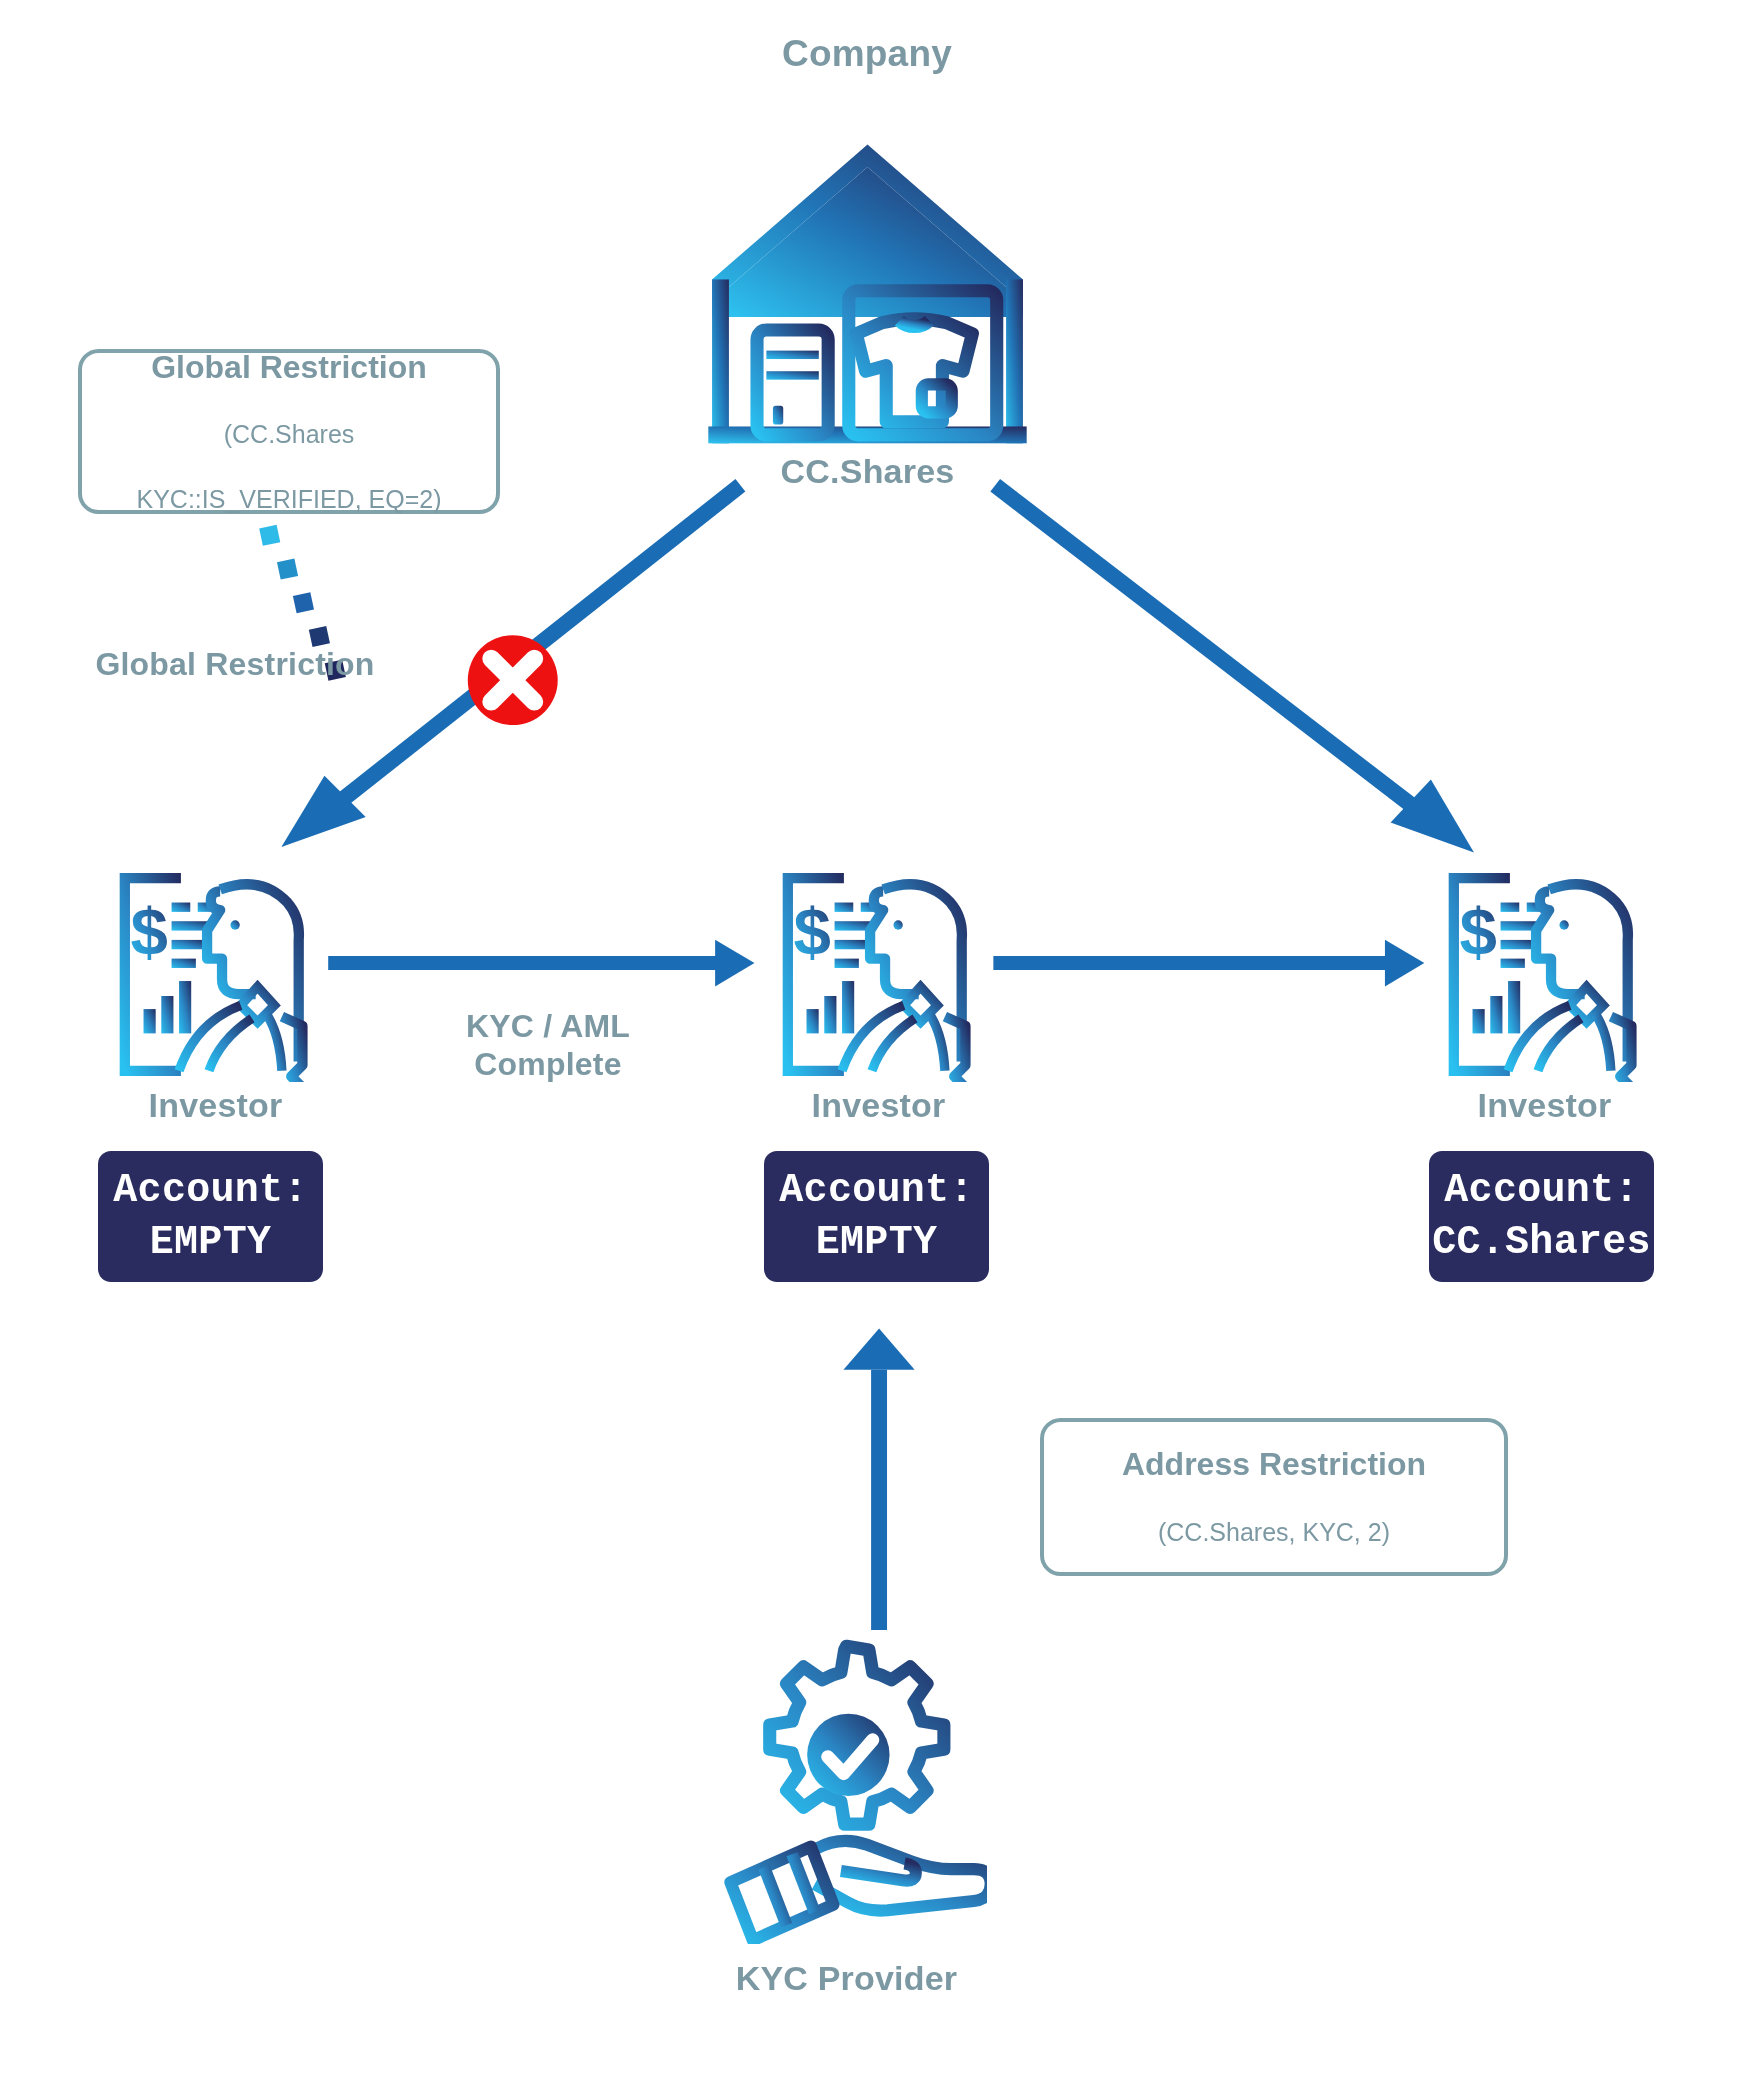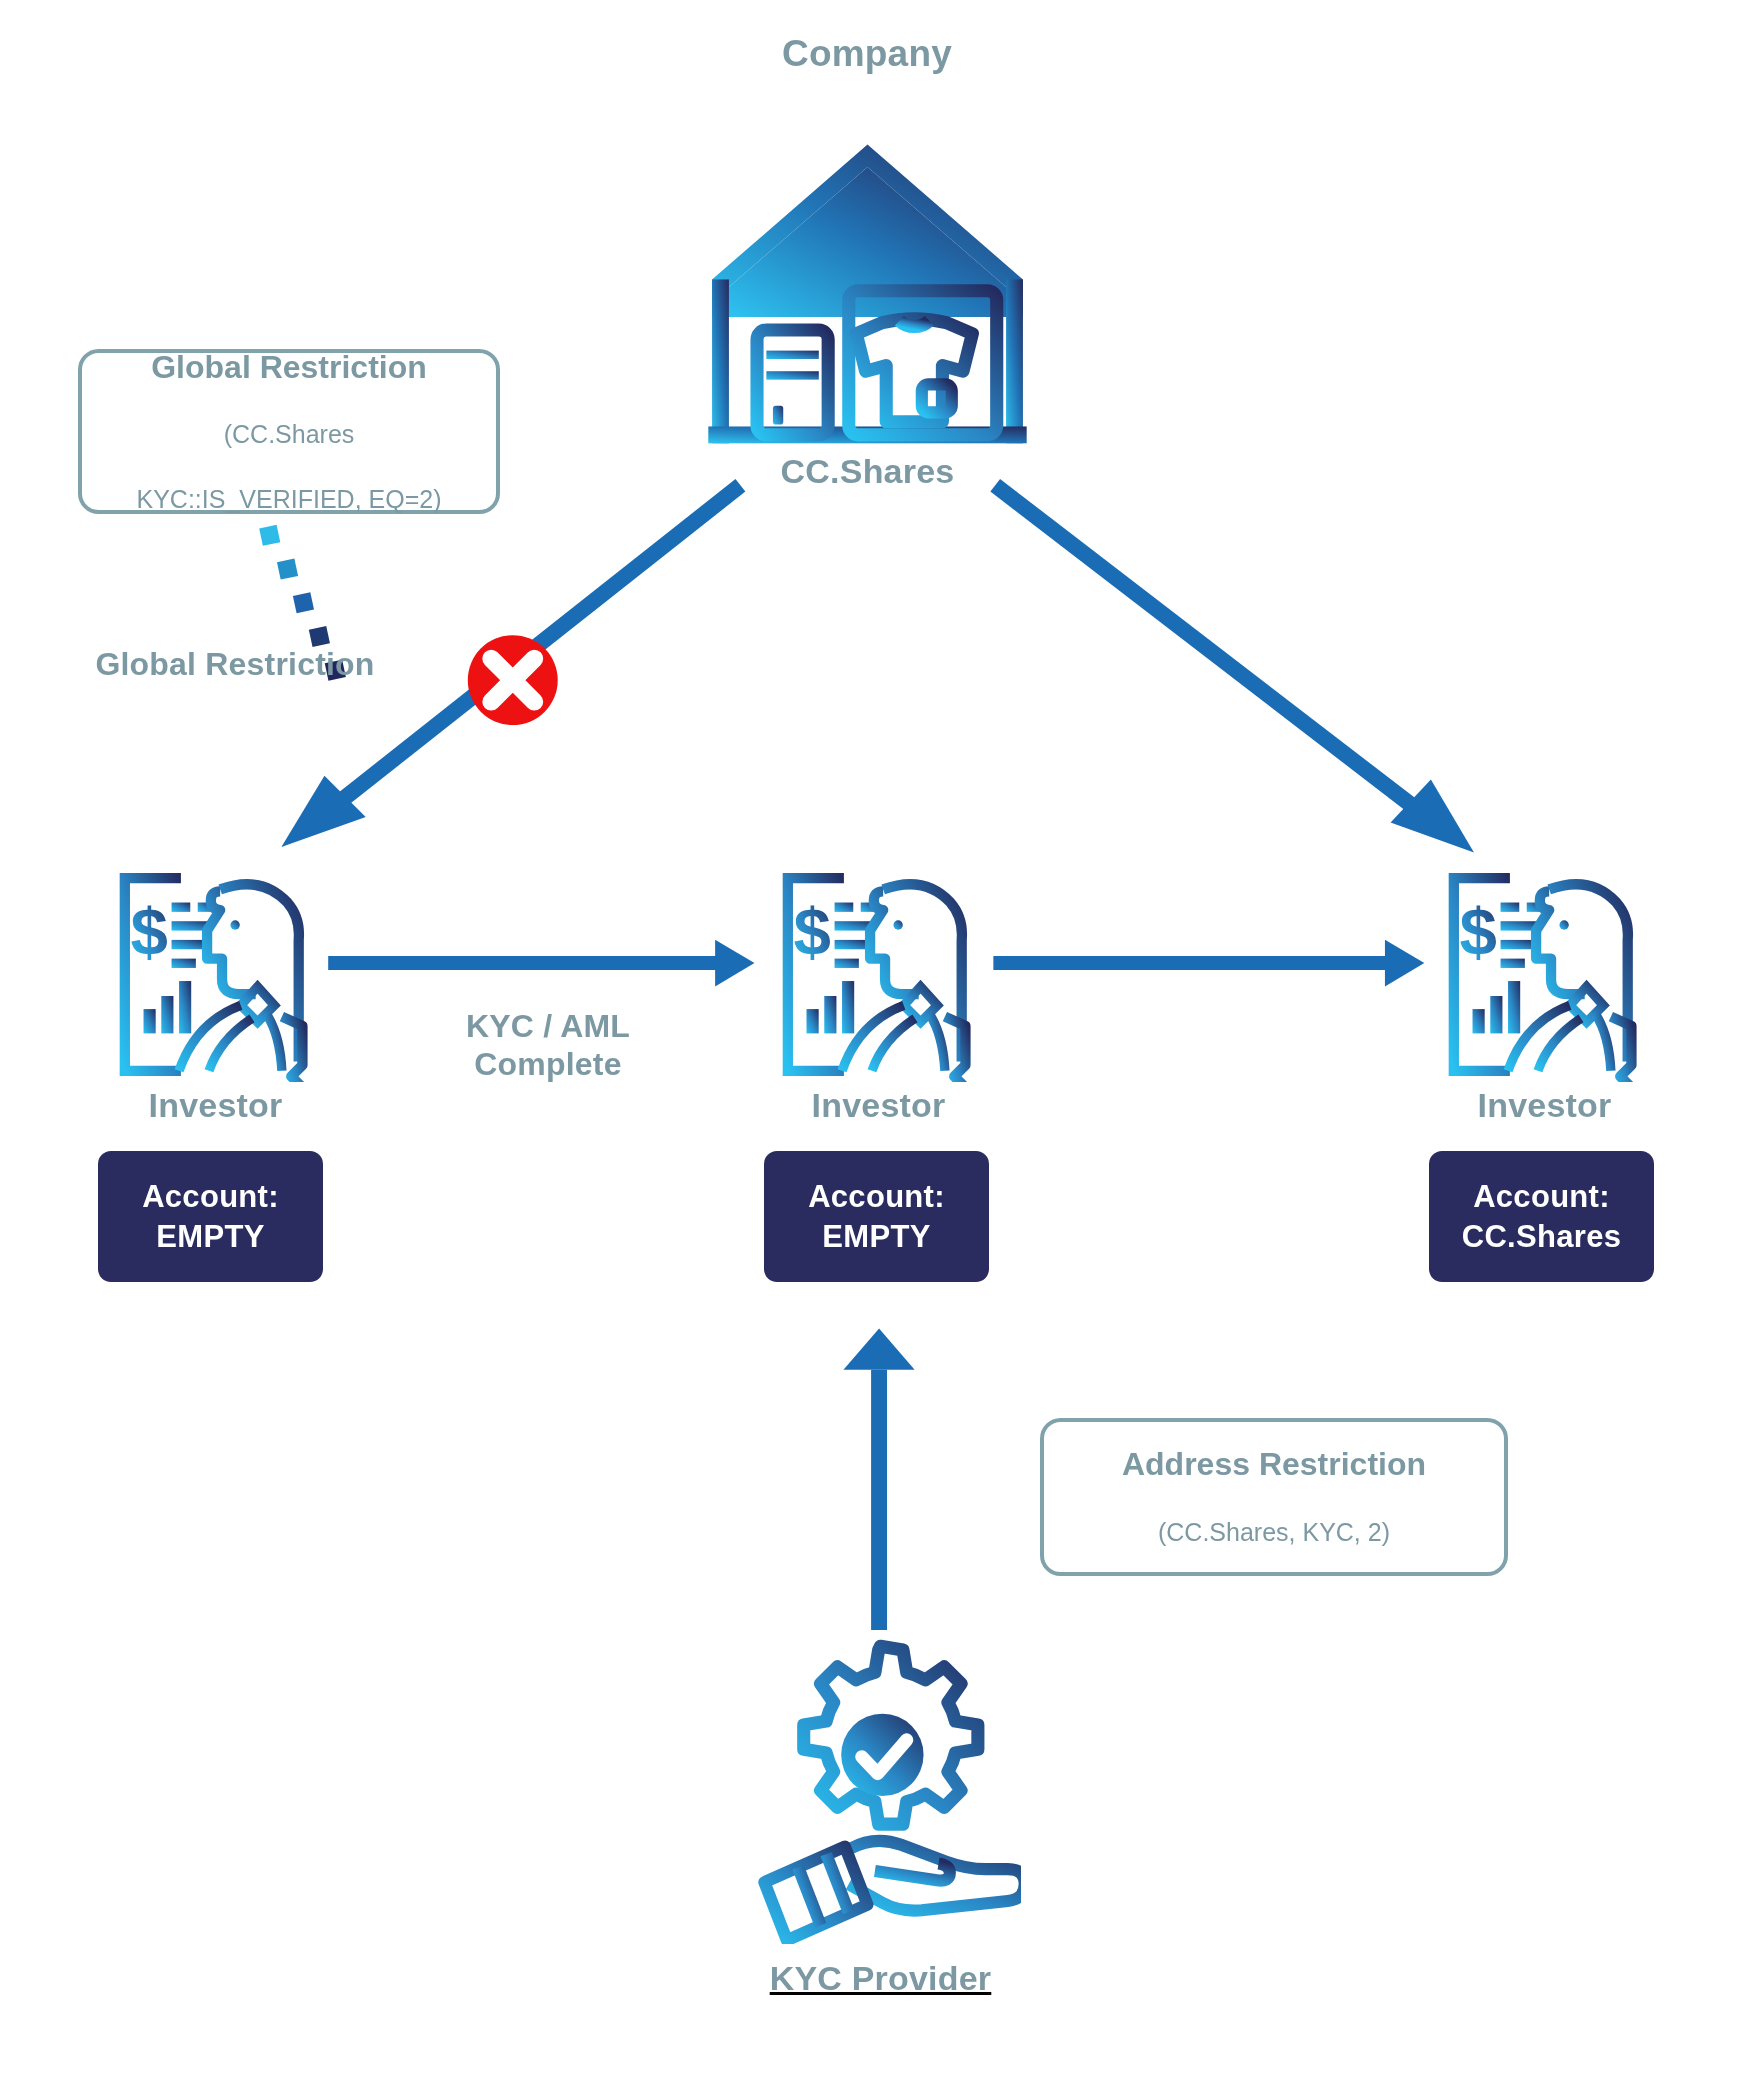--- a/index.html
+++ b/index.html
@@ -84,28 +84,29 @@
     margin-top: 34px;
   }
 
   
   .account-chip {
     box-sizing: border-box;
     background: #2a2c5f;
     border-radius: 13px;
     color: #ffffff;
     font-weight: bold;
-    font-size: 31px;
+    font-size: 40px;
     line-height: 1.28;
     display: flex;
     flex-direction: column;
     align-items: center;
     justify-content: center;
     text-align: center;
     letter-spacing: 0.3px;
+    font-family: Liberation Mono, monospace;
   }
 
   
   .svg-layer {
     position: absolute;
     left: 0; top: 0;
     width: 1760px;
     height: 2077px;
     pointer-events: none;
   }
@@ -323,21 +324,21 @@
   <div class="abs edge-label" style="left:426px; top:1007px; width:244px;">
     <div>KYC / AML</div>
     <div>Complete</div>
   </div>
 
   <div class="abs callout" style="left:1040px; top:1418px; width:468px; height:158px;">
     <div class="callout-title">Address Restriction</div>
     <div class="callout-sub">(CC.Shares, KYC, 2)</div>
   </div>
 
-  <div class="abs" style="left:726px; top:1635px; width:309px;text-decoration:underline;">
+  <div class="abs" style="left:692px; top:1635px; width:309px;">
     <div style="width:281px;height:309px;margin:0 auto;">
       <svg class="icon-svg" viewBox="0 0 300 330" width="281" height="309">
 
         <path d="M150 12
                  l24 4 4 24 a72 72 0 0 1 20 8 l20 -14 18 18 -14 20 a72 72 0 0 1 8 20 l24 4 0 26 -24 4 a72 72 0 0 1 -8 20 l14 20 -18 18 -20 -14 a72 72 0 0 1 -20 8 l-4 24 -26 0 -4 -24 a72 72 0 0 1 -20 -8 l-20 14 -18 -18 14 -20 a72 72 0 0 1 -8 -20 l-24 -4 0 -26 24 -4 a72 72 0 0 1 8 -20 l-14 -20 18 -18 20 14 a72 72 0 0 1 20 -8 l4 -24 Z" fill="none" stroke="url(#gradIcon)" stroke-width="14" stroke-linejoin="round"></path>
 
         <circle cx="152" cy="128" r="44" fill="url(#gradIcon)"></circle>
         <path d="M130 130 l17 18 31 -36" fill="none" stroke="#ffffff" stroke-width="14" stroke-linecap="round" stroke-linejoin="round"></path>
 
         <path d="M118 228 q26 -14 54 -4 l48 18 q22 8 42 8 l24 0 q18 0 18 16 q0 16 -18 18 l-92 10 q-24 2 -42 -8 l-36 -20" fill="none" stroke="url(#gradIcon)" stroke-width="13" stroke-linejoin="round"></path>

